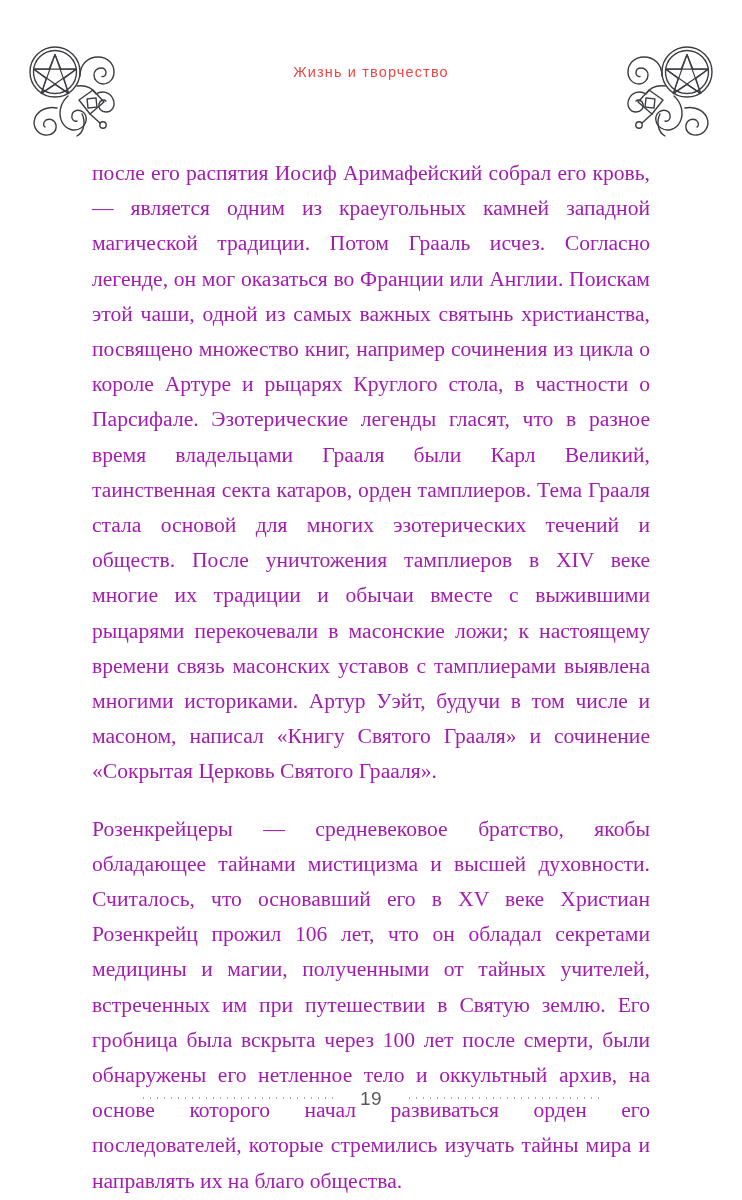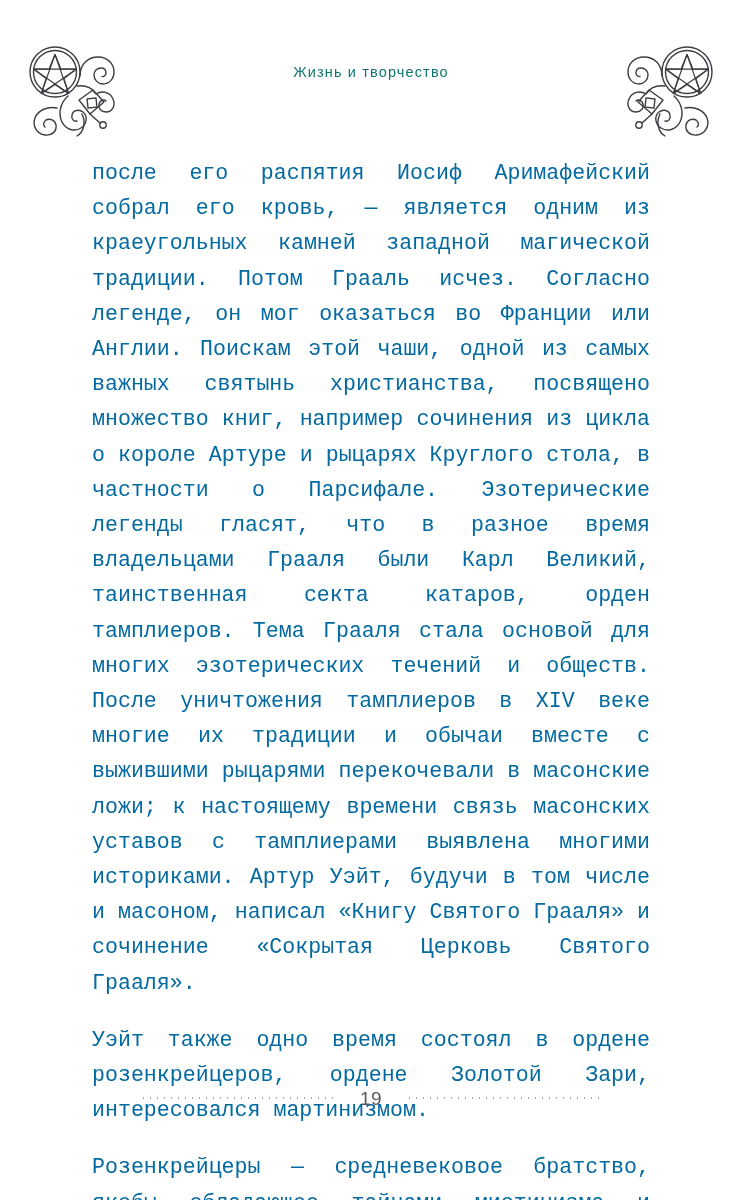--- a/index.html
+++ b/index.html
@@ -40,38 +40,38 @@
   .running-head {
     position: absolute;
     top: 62px;
     left: 0;
     width: 742px;
     text-align: center;
     font-family: "Liberation Sans", "DejaVu Sans", sans-serif;
     font-size: 14.5px;
     line-height: 20px;
     letter-spacing: 1.15px;
-    color: #0f766e;
+    color: #ef4444;
     white-space: nowrap;
   }
 
   
   .content {
     position: absolute;
     top: 156px;
     left: 92px;
     width: 558px;
   }
 
   .content p {
     margin: 0;
-    font-family: Liberation Mono, monospace;
+    font-family: Liberation Serif, serif;
     font-size: 21.6px;
     line-height: 35.2px;
-    color: #0369a1;
+    color: #a21caf;
     text-align: justify;
     text-justify: inter-word;
     hyphens: manual;
     -webkit-hyphens: manual;
   }
 
   .content p + p {
     margin-top: 22px;
   }
 
@@ -179,21 +179,20 @@
                  C28,92 33,87 32,81 C31,76 26,74 22,76
                  C19,78 19,82 21,83"></path>
         <path d="M58,70 C62,78 60,88 53,92"></path>
       </svg>
     </div>
 
   </div>
 
   <div class="content">
     <p>после его распятия Иосиф Аримафейский собрал его кровь, — является одним из краеугольных камней западной магической традиции. Потом Грааль исчез. Согласно легенде, он мог оказаться во Франции или Англии. Поискам этой чаши, одной из самых важных святынь христианства, посвящено множество книг, например сочинения из цикла о короле Артуре и рыцарях Круглого стола, в частности о Парсифале. Эзотерические легенды гласят, что в разное время владельцами Грааля были Карл Великий, таинственная секта катаров, орден тамплиеров. Тема Грааля стала основой для многих эзотерических течений и обществ. После уничтожения тамплиеров в XIV веке многие их традиции и обычаи вместе с выжившими рыцарями перекочевали в масонские ложи; к настоящему времени связь масонских уставов с тамплиерами выявлена многими историками. Артур Уэйт, будучи в том числе и масоном, написал «Книгу Святого Грааля» и сочинение «Сокрытая Церковь Святого Грааля».</p>
-    <p>Уэйт также одно время состоял в ордене розенкрейцеров, ордене Золотой Зари, интересовался мартинизмом.</p>
     <p>Розенкрейцеры — средневековое братство, якобы обладающее тайнами мистицизма и высшей духовности. Считалось, что основавший его в XV веке Христиан Розенкрейц прожил 106 лет, что он обладал секретами медицины и магии, полученными от тайных учителей, встреченных им при путешествии в Святую землю. Его гробница была вскрыта через 100 лет после смерти, были обнаружены его нетленное тело и оккультный архив, на основе которого начал развиваться орден его последователей, которые стремились изучать тайны мира и направлять их на благо общества.</p>
   </div>
 
   <div class="page-footer">
     <div class="dotline"></div>
     <div class="folio">19</div>
     <div class="dotline"></div>
   </div>
 
 </div>

